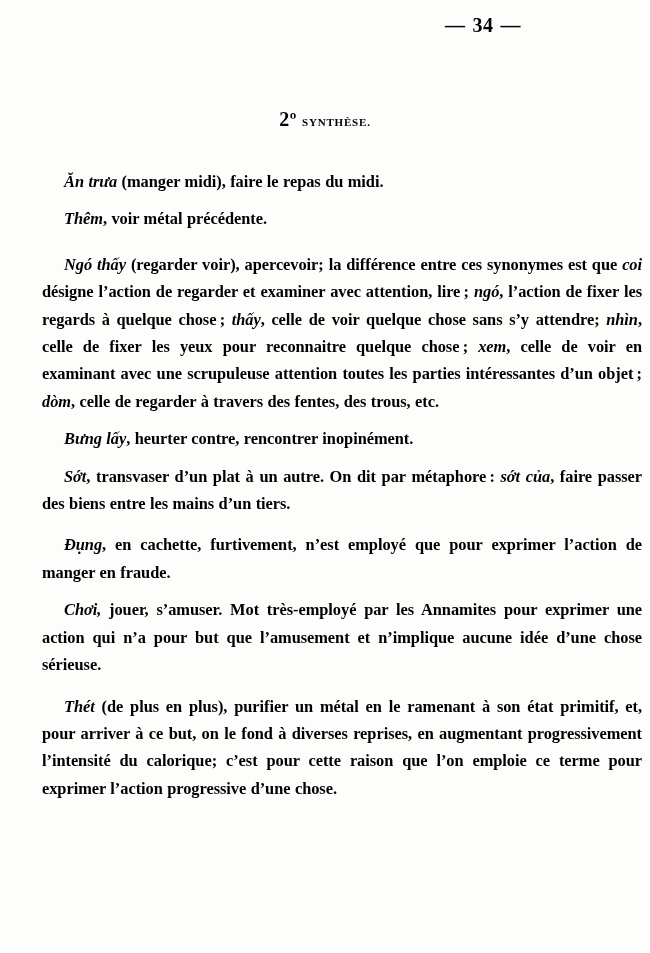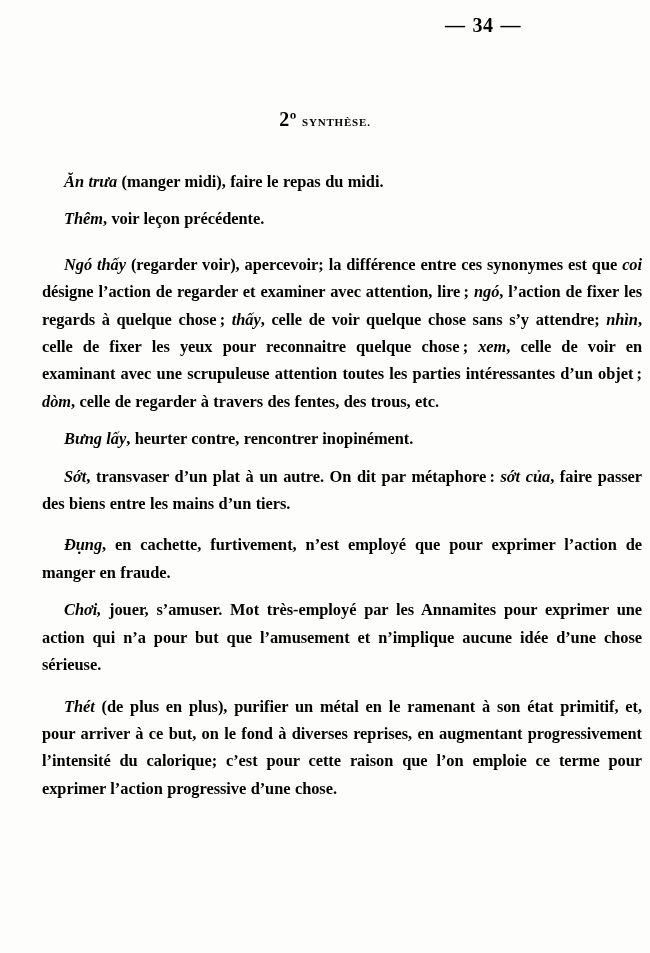--- a/index.html
+++ b/index.html
@@ -97,21 +97,21 @@
   </div>
 
   <div class="section-head">
     <span class="num">2º</span><span class="sc">SYNTHÈSE.</span>
   </div>
 
   <div class="body">
 
     <p class="para"><i>Ăn trưa</i><span class="tail"> (manger midi), faire le repas du midi.</span></p>
 
-    <p class="para gap-sm"><i>Thêm</i><span class="tail">, voir leçon précédente.</span></p>
+    <p class="para gap-sm"><i>Thêm</i><span class="tail">, voir métal précédente.</span></p>
 
     <p class="para gap-lg"><i>Ngó thấy</i><span class="tail"> (regarder voir), apercevoir; la différence entre ces synonymes est que </span><i class="viet">coi</i><span class="tail"> désigne l’action de regarder et examiner avec attention, lire ; </span><i class="viet">ngó</i><span class="tail">, l’action de fixer les regards à quelque chose ; </span><i class="viet">thấy</i><span class="tail">, celle de voir quelque chose sans s’y attendre; </span><i class="viet">nhìn</i><span class="tail">, celle de fixer les yeux pour reconnaitre quelque chose ; </span><i class="viet">xem</i><span class="tail">, celle de voir en examinant avec une scrupuleuse attention toutes les parties intéressantes d’un objet ; </span><i class="viet">dòm</i><span class="tail">, celle de regarder à travers des fentes, des trous, etc.</span></p>
 
 
 
     <p class="para gap-sm"><i>Bưng lấy</i><span class="tail">, heurter contre, rencontrer inopinément.</span></p>
 
     <p class="para gap-sm"><i>Sớt</i><span class="tail">, transvaser d’un plat à un autre. On dit par métaphore : </span><i class="viet">sớt của</i><span class="tail">, faire passer des biens entre les mains d’un tiers.</span></p>
 
     <p class="para gap"><i>Đụng</i><span class="tail">, en cachette, furtivement, n’est employé que pour exprimer l’action de manger en fraude.</span></p>

